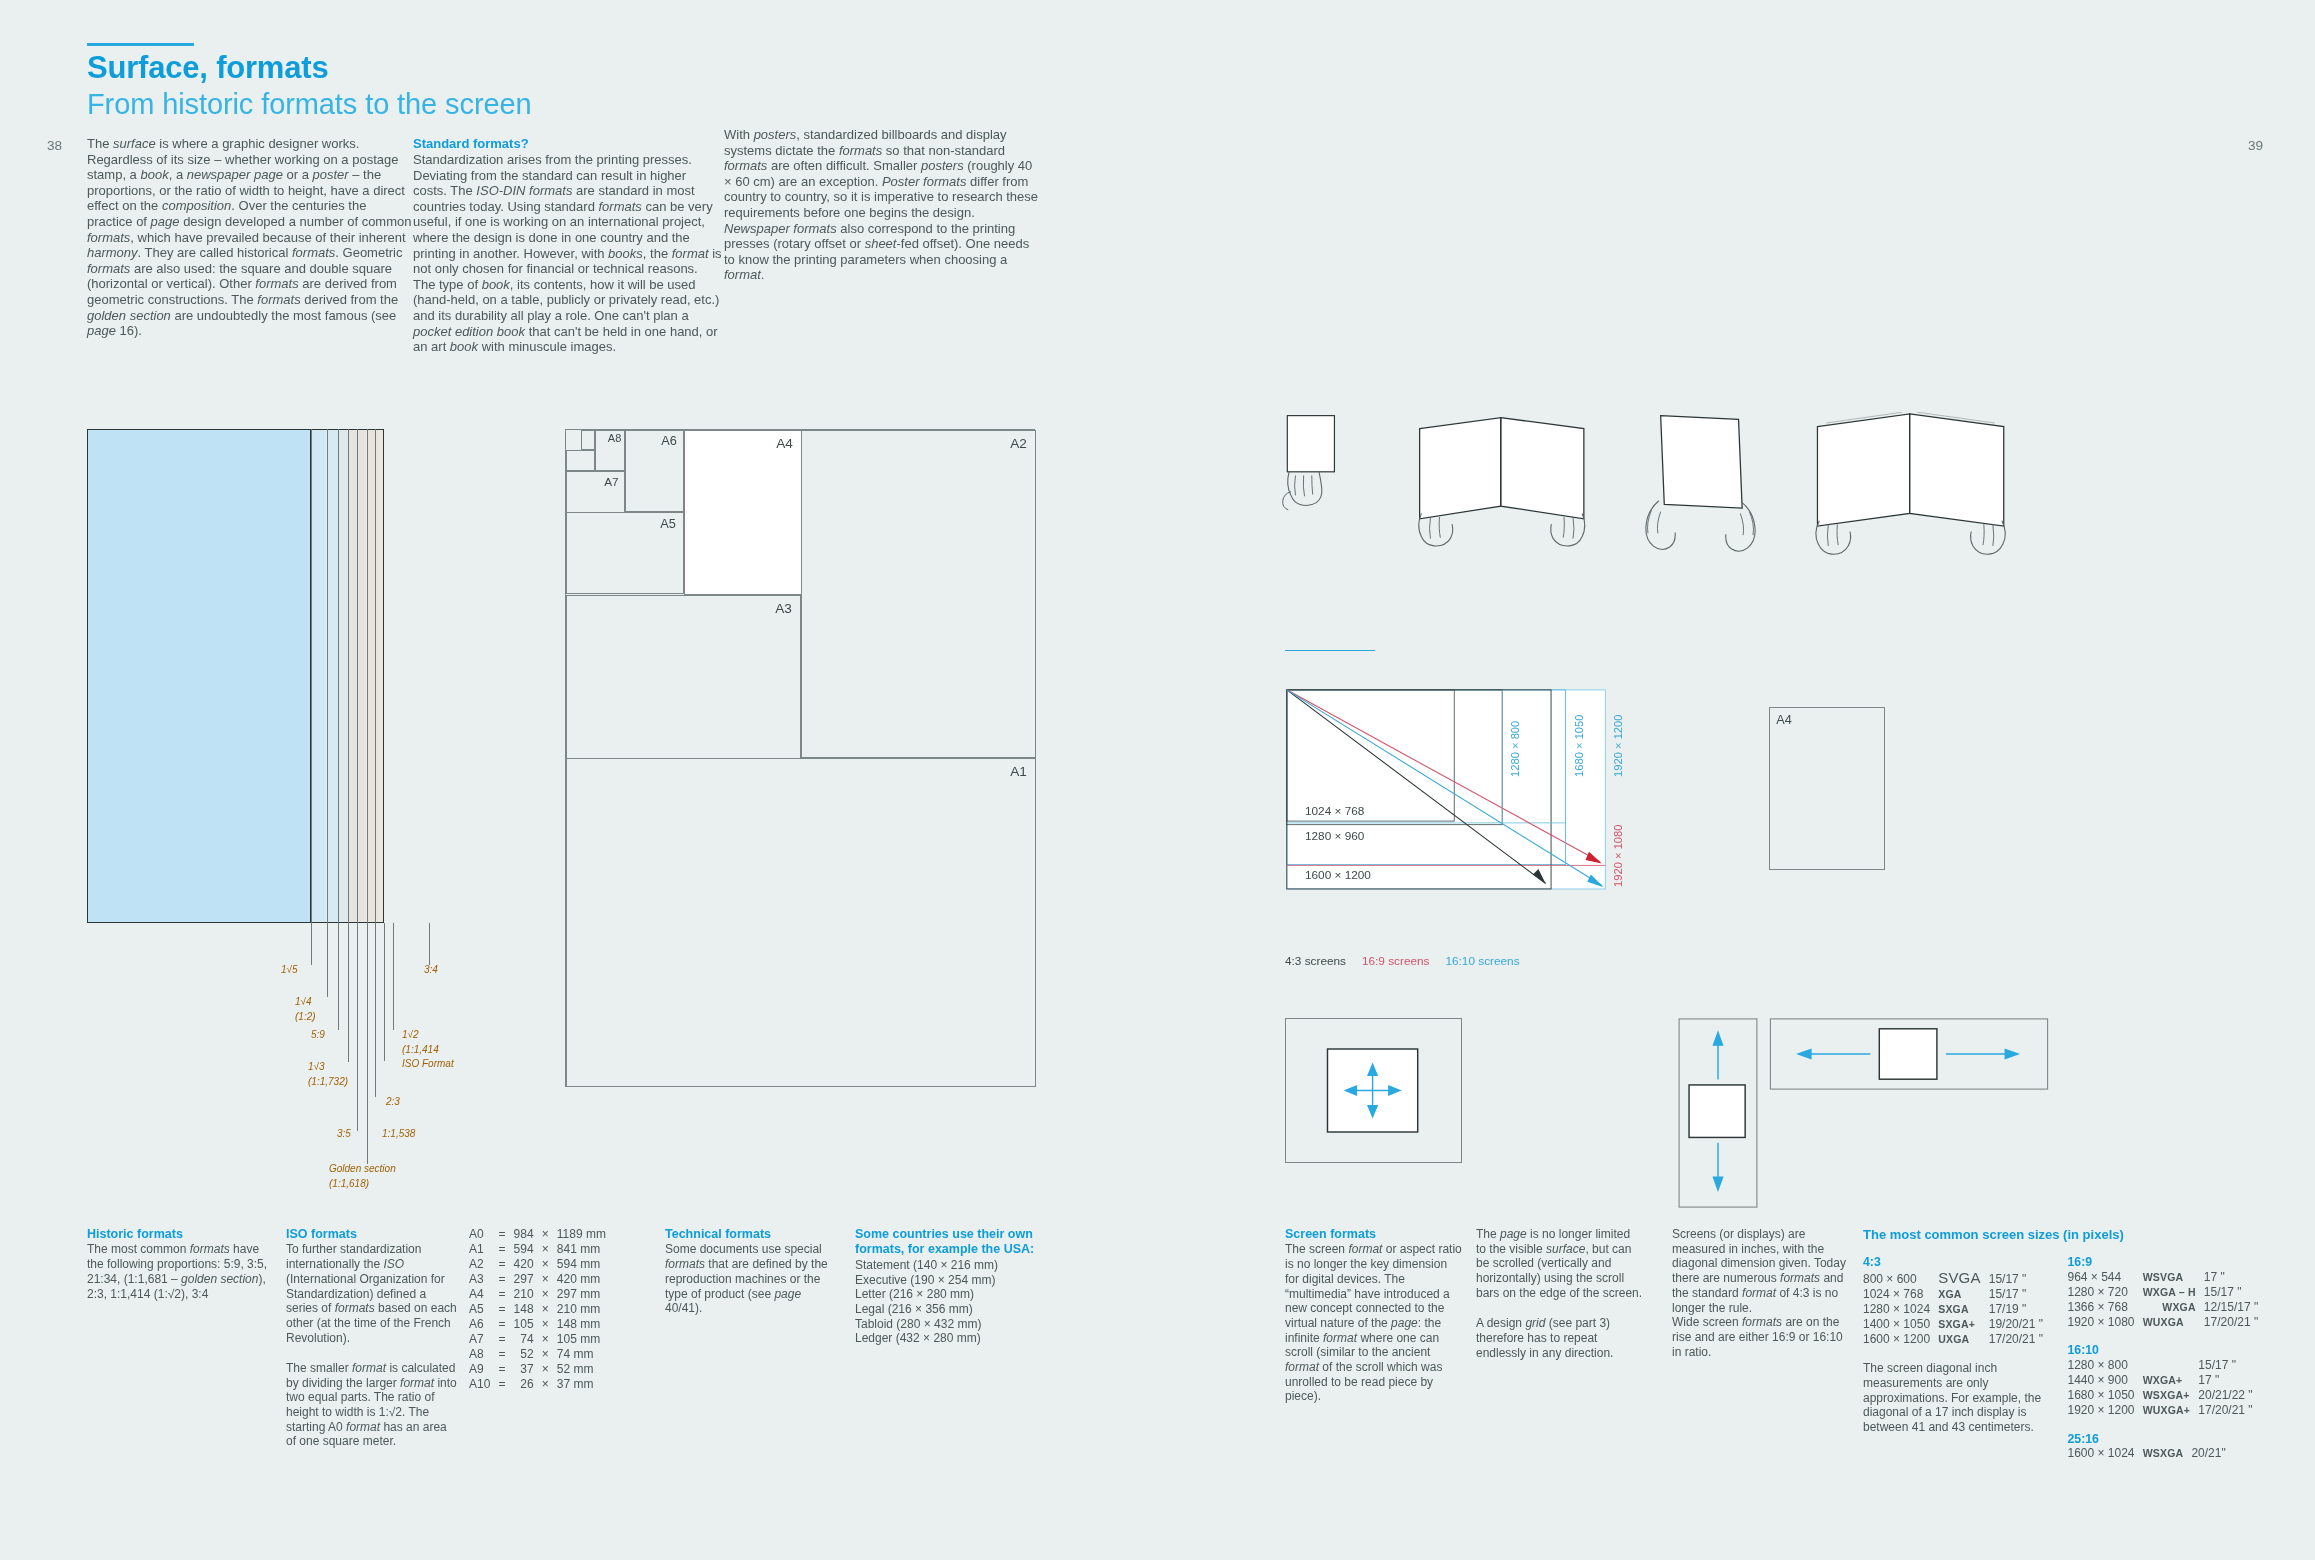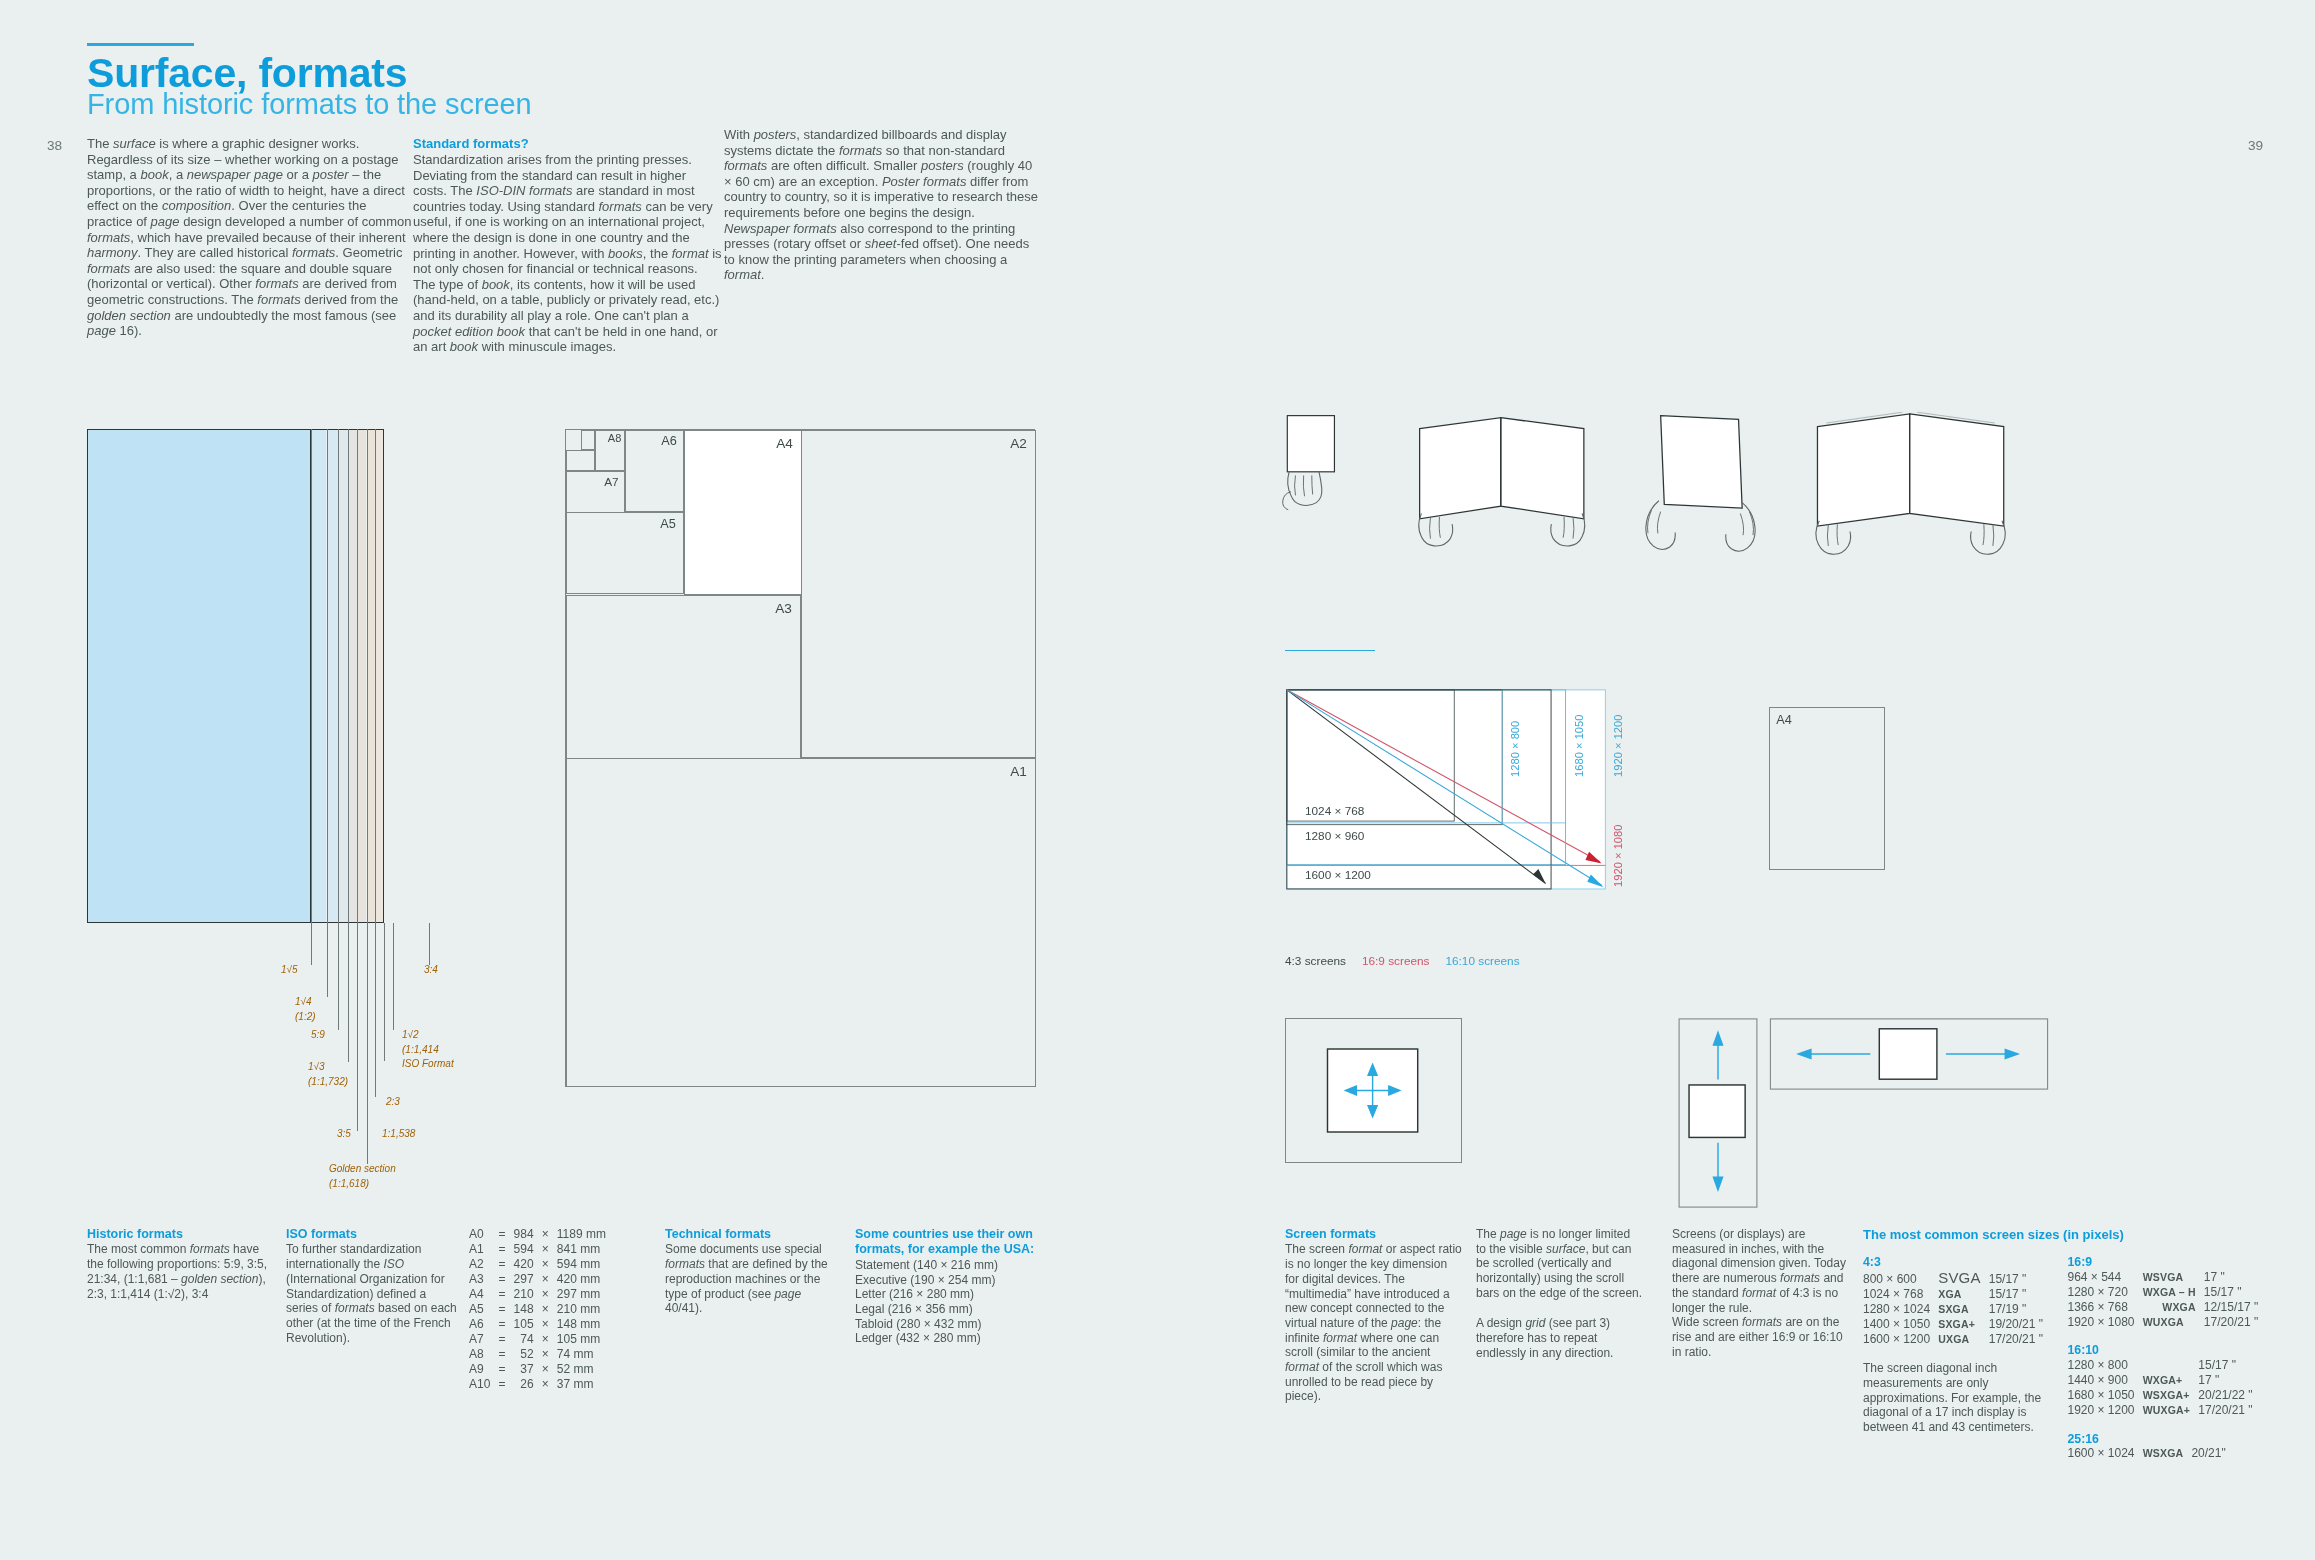--- a/index.html
+++ b/index.html
@@ -10,21 +10,21 @@
     font-family: "Liberation Sans", sans-serif;
     overflow: hidden;
   }
   .spread { position: relative; width: 2316px; height: 1560px; background: #eaefef; }
   .h-rule {
     width: 107px; height: 2.7px; background: #29a9e0;
     position: absolute; left: 87px; top: 43px;
   }
   .title {
     position: absolute; left: 87px; top: 50px;
-    font-size: 41px; font-weight: bold; color: #0d9ddb; letter-spacing: -0.2px;
+    font-size: 31px; font-weight: bold; color: #0d9ddb; letter-spacing: -0.2px;
   }
   .subtitle {
     position: absolute; left: 87px; top: 88px;
     font-size: 29px; font-weight: normal; color: #36b4e5; letter-spacing: -0.1px;
   }
   .folio {
     position: absolute; font-size: 13.6px; color: #6d7878; font-weight: normal;
   }
   .folio-left { left: 47px; top: 138px; }
   .folio-right { left: 2248px; top: 138px; }
@@ -357,20 +357,21 @@
 
   <div class="bcol" style="left:87px; width:185px;">
     <div class="colhead">Historic formats</div>
     <p>The most common <em>formats</em> have the following proportions: 5:9, 3:5, 21:34, (1:1,681 – <em>golden section</em>), 2:3, 1:1,414 (1:√2), 3:4</p>
   </div>
 
   <div class="bcol" style="left:286px; width:172px;">
     <div class="colhead">ISO formats</div>
     <p>To further standardization internationally the <em>ISO</em> (International Organization for Standardization) defined a series of <em>formats</em> based on each other (at the time of the French Revolution).</p>
     <div class="gap"></div>
+    <p>The smaller <em>format</em> is calculated by dividing the larger <em>format</em> into two equal parts. The ratio of height to width is 1:√2. The starting A0 <em>format</em> has an area of one square meter.</p>
   </div>
 
   <div class="bcol" style="left:469px; width:181px;">
     <div class="deflist" id="iso-size-list">
         <div class="r">
           <div class="c">A0</div>
           <div class="c">=</div>
           <div class="c c-r">984</div>
           <div class="c">×</div>
           <div class="c">1189 mm</div>

